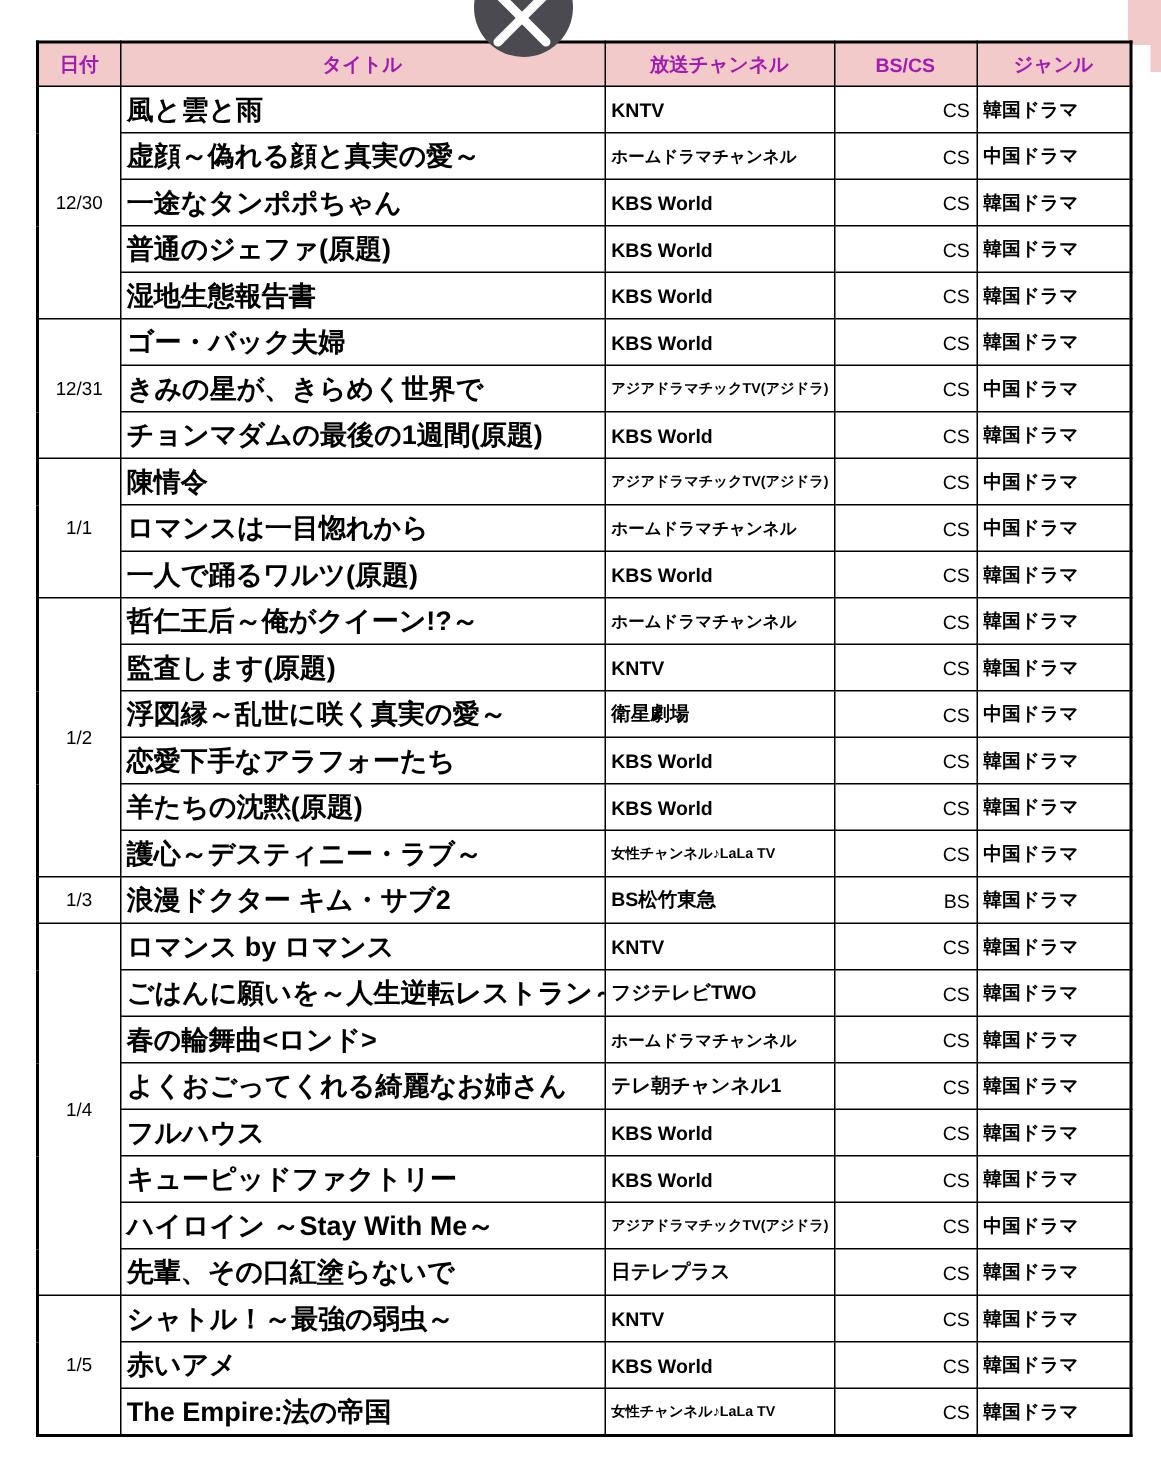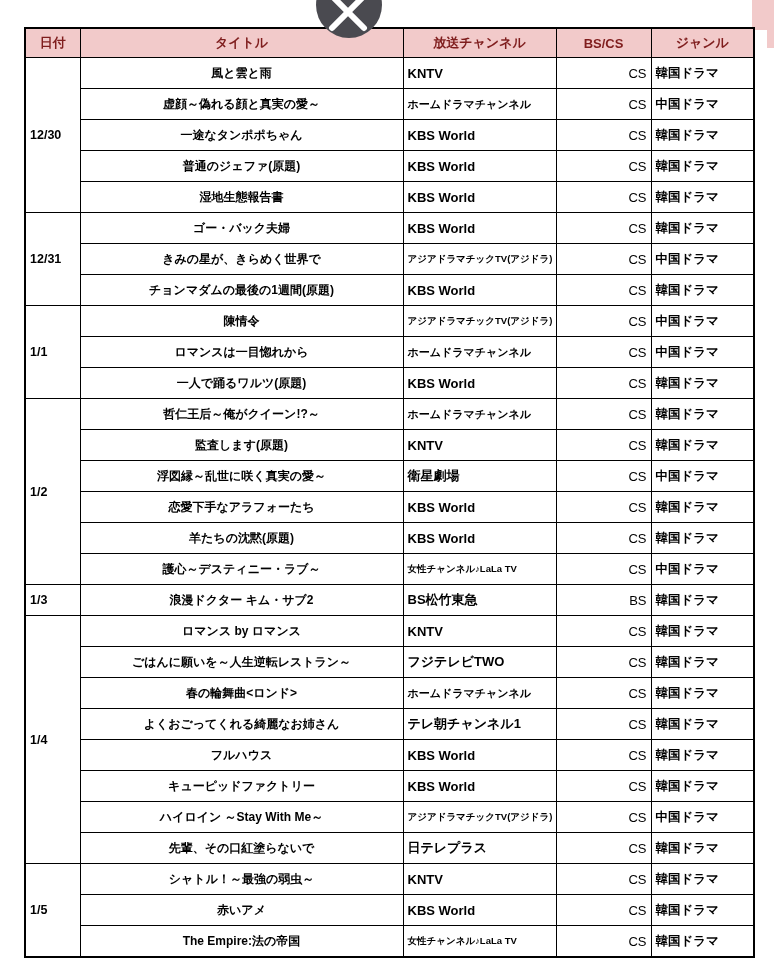--- a/index.html
+++ b/index.html
@@ -51,35 +51,35 @@
   table.schedule col.c-channel { width: 153px; }
   table.schedule col.c-bscs    { width: 95px; }
   table.schedule col.c-genre   { width: 103px; }
 
   table.schedule th {
     background: #f2caca;
     border: 1px solid #000000;
     height: 28px;
     font-size: 13px;
     font-weight: bold;
-    color: #7f1d1d;
+    color: #a21caf;
     text-align: center;
     padding: 0 2px;
   }
   table.schedule td {
     border: 1px solid #000000;
     height: 30px;
     color: #000000;
     padding: 0 4px;
     overflow: hidden;
     white-space: nowrap;
     background: #ffffff;
   }
-  td.date    { text-align: left; font-size: 12.5px; font-weight: bold; }
-  td.title   { text-align: center; font-size: 12px; font-weight: bold; padding-left: 7px; }
+  td.date    { text-align: center; font-size: 12.5px; font-weight: normal; }
+  td.title   { text-align: left; font-size: 18px; font-weight: bold; padding-left: 7px; }
   td.channel { font-size: 13px; font-weight: bold; }
   td.channel.sm { font-size: 11px; }
   td.channel.xs { font-size: 9.5px; }
   td.bscs    { text-align: right; font-size: 13px; font-weight: normal; }
   td.genre   { text-align: left; font-size: 12.5px; font-weight: bold; }
 </style>
 </head>
 <body>
 
 <div class="page">

